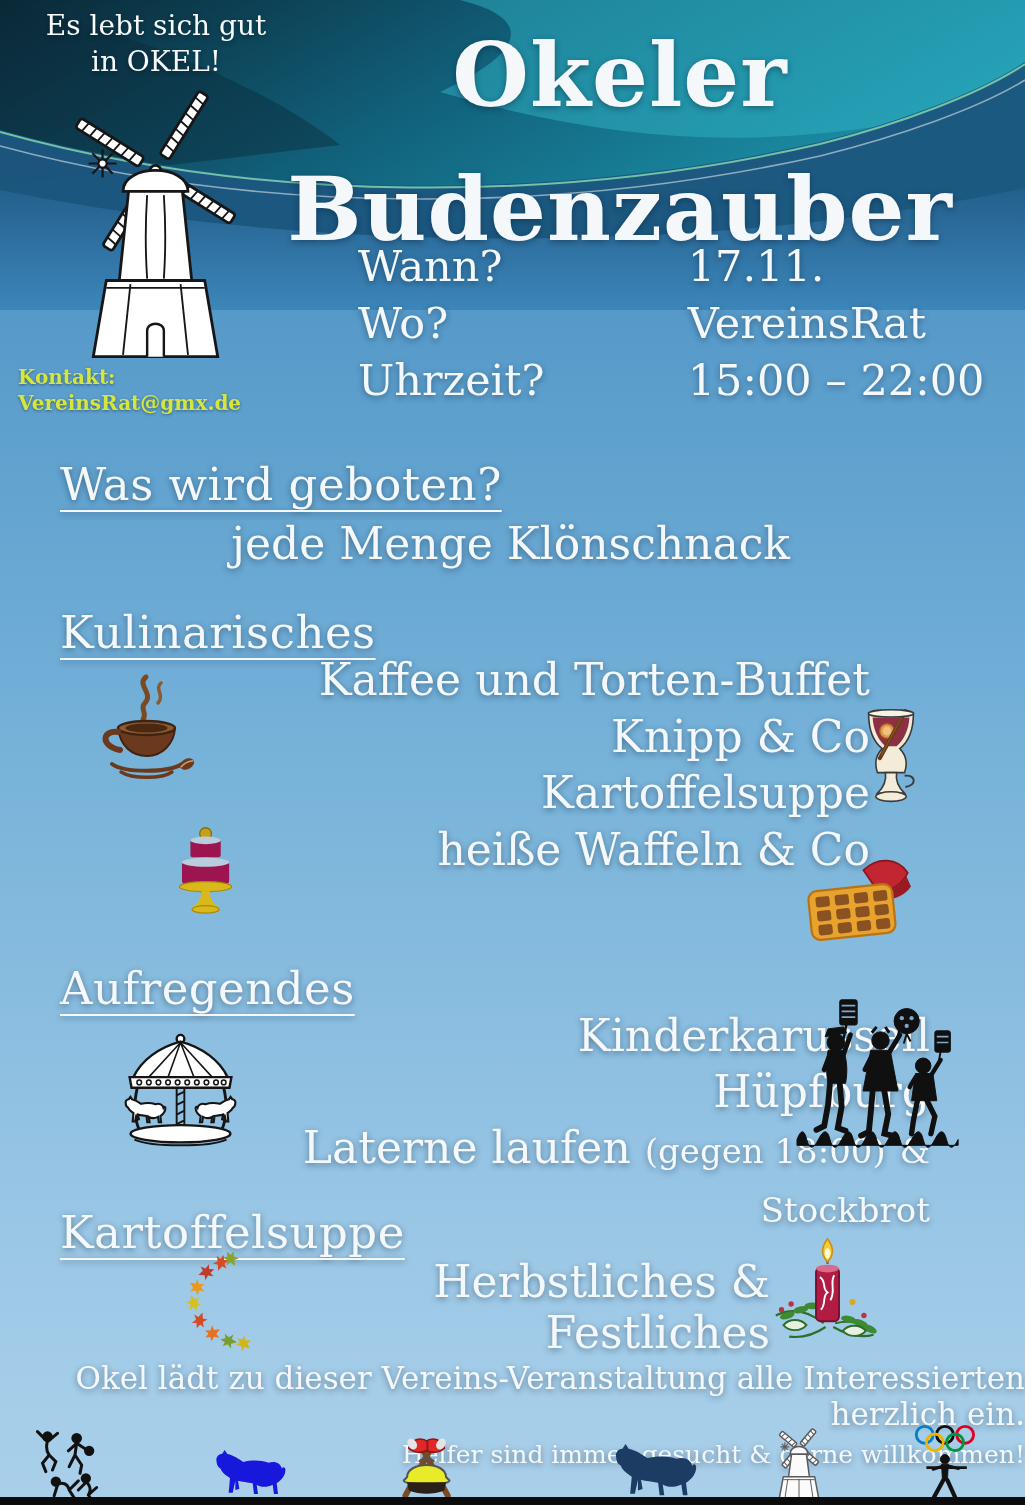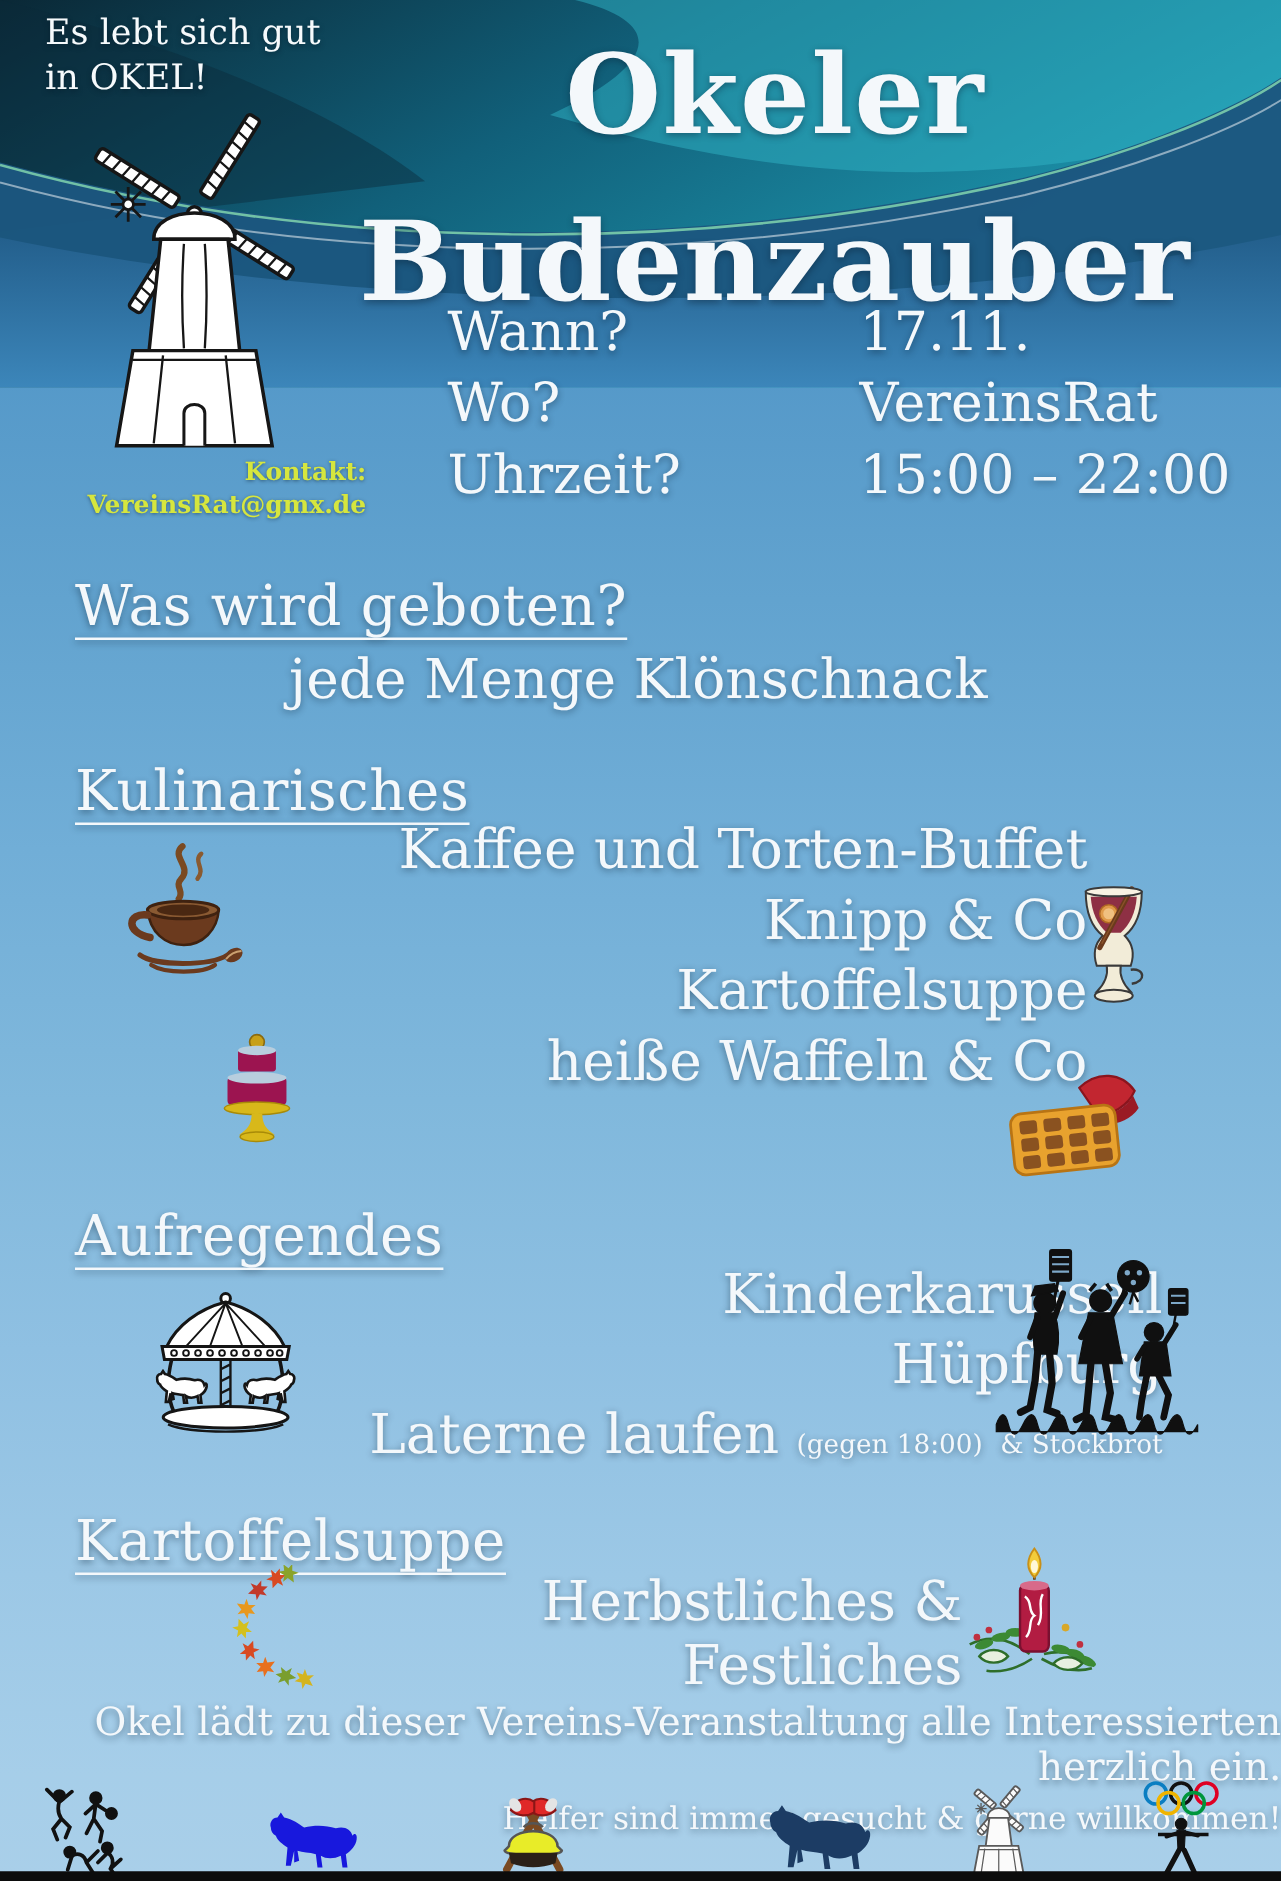--- a/index.html
+++ b/index.html
@@ -9,27 +9,27 @@
     background:linear-gradient(180deg,#3c86ba 0px,#4a91c2 130px,#5599c9 300px,
       #62a3cf 480px,#71aed7 680px,#80b8dc 880px,#8fc0e2 1080px,
       #9cc8e6 1260px,#a6cee9 1420px,#a9cfe9 1505px);
   }
   .abs{position:absolute;}
   .txt{color:#f4f8fb;text-shadow:0 2px 6px rgba(8,30,52,.45);}
   .heading{font-size:45px;text-decoration:underline;text-decoration-thickness:2px;text-underline-offset:10px;letter-spacing:.5px;}
   .big{font-size:44px;}
   .center{text-align:right;}
   .title-block{left:205px;top:8px;width:830px;text-align:center;line-height:134px;font-size:88px;font-weight:bold;letter-spacing:1px;}
-  .slogan{left:36px;top:8px;width:240px;font-size:28px;line-height:36px;color:#f6fafc;text-shadow:0 2px 4px rgba(5,25,40,.55);}
-  .contact{left:18px;top:364px;width:275px;text-align:right;font-size:20px;font-weight:bold;color:#d6e63e;line-height:26px;text-shadow:0 1px 3px rgba(10,30,50,.5);}
+  .slogan{left:36px;top:8px;width:240px;text-align:center;font-size:28px;line-height:36px;color:#f6fafc;text-shadow:0 2px 4px rgba(5,25,40,.55);}
+  .contact{left:18px;top:364px;width:275px;text-align:left;font-size:20px;font-weight:bold;color:#d6e63e;line-height:26px;text-shadow:0 1px 3px rgba(10,30,50,.5);}
   .details{left:358px;top:238px;font-size:43px;line-height:57px;}
   .details .dlabel{display:inline-block;width:316px;}
   .footer1{left:0;top:1360px;width:1025px;font-size:31px;}
   .footer2{left:0;top:1402px;width:1025px;font-size:25px;margin-top:38px;}
-  .lantern-note{font-size:21px;}
+  .lantern-note{font-size:34px;}
   .bottom-strip{left:0;top:1497px;width:1025px;height:8px;background:#0c0c0c;}
   svg{display:block;}
 </style>
 </head>
 <body>
 
 <div class="poster">
 
   <svg class="abs" style="left:0;top:0" width="1025" height="310" viewBox="0 0 1025 310">
     <defs>

